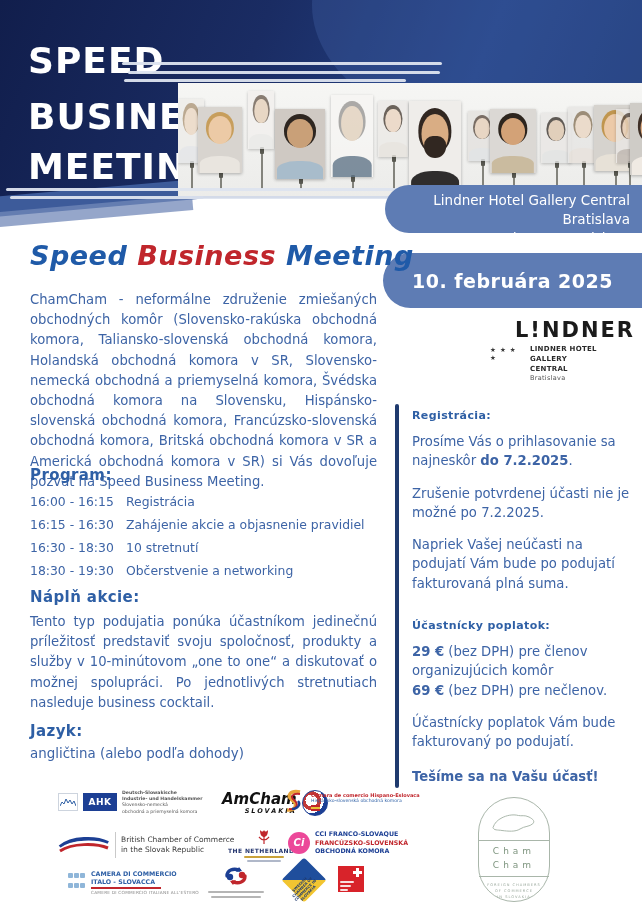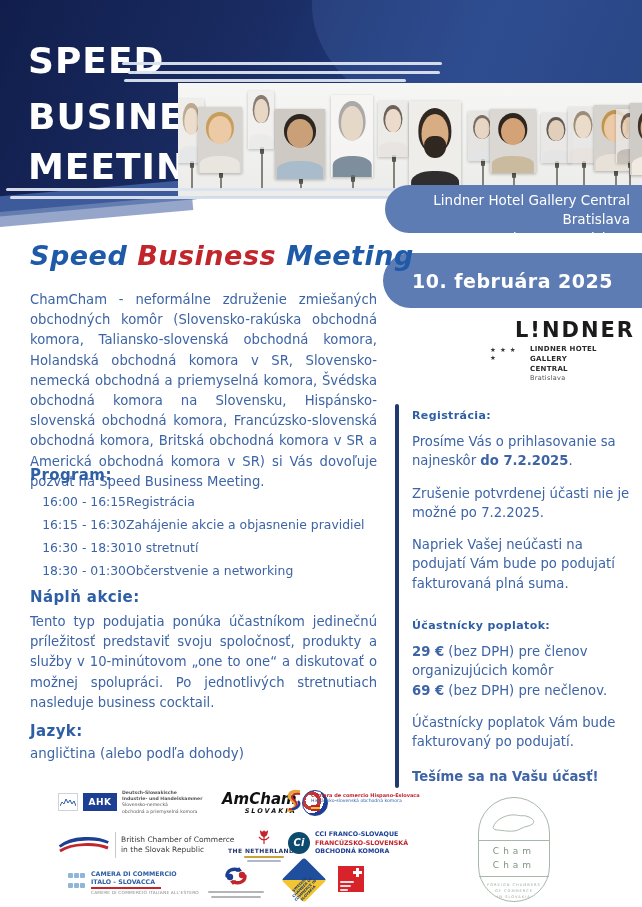--- a/index.html
+++ b/index.html
@@ -48,21 +48,21 @@
   
   .main-title { position:absolute; left:30px; top:240px; font-size:27px; font-weight:700;
     font-style:italic; letter-spacing:.5px; white-space:nowrap; }
   .main-title .blue { color:#1f5aa8; } .main-title .red { color:#c0262c; }
   .main-title span { margin-right:10px; }
   .intro { position:absolute; left:30px; top:290px; width:347px; font-size:13.2px;
     color:#3d64a6; text-align:justify; line-height:1.53; font-weight:500; }
   .sec-heading { position:absolute; font-size:15px; font-weight:700; color:#2e5fa5; letter-spacing:.4px; }
   .program-rows { position:absolute; left:30px; top:490px; width:356px; font-size:12.4px;
     color:#3d64a6; line-height:23px; font-weight:500; }
-  .prow { display:flex; white-space:nowrap;text-align:right; }
+  .prow { display:flex; white-space:nowrap; }
   .ptime { width:96px; flex:none; }
   .activity-text { position:absolute; left:30px; top:612px; width:347px; font-size:13.2px;
     color:#3d64a6; text-align:justify; line-height:1.53; font-weight:500; }
   .language-text { position:absolute; left:30px; top:746px; font-size:13.4px; color:#3d64a6; font-weight:500; }
   
   .lindner { position:absolute; left:490px; top:318px; width:145px; }
   .lindner-brand { font-size:21px; font-weight:800; color:#1b1b1b; letter-spacing:2px; text-align:right; }
   .lindner-sub { display:flex; gap:4px; margin-top:2px; justify-content:flex-end; }
   .lindner-stars { font-size:6.5px; color:#3c3c3c; padding-top:2px; letter-spacing:1px; }
   .lindner-lines { font-size:7px; font-weight:700; color:#2a2a2a; line-height:1.45; letter-spacing:.3px; }
@@ -98,21 +98,21 @@
   .his-flag { width:9px; height:6px; margin-top:2px;
     background:linear-gradient(#c0262c 0 30%, #e8c23a 30% 70%, #c0262c 70% 100%); }
   
   .brit-swoosh { width:52px; height:20px; }
   .brit-div { width:1px; height:26px; background:#c9c9c9; }
   .brit-text { font-size:7.5px; color:#3a3a3a; line-height:1.4; font-weight:500; }
   
   .nl { flex-direction:column; gap:1px; align-items:center; }
   .nl-name { font-size:6px; font-weight:700; color:#23356e; letter-spacing:.4px; }
   
-  .cci-badge { width:22px; height:22px; border-radius:50%; background:#0c4a6e; color:#fff;
+  .cci-badge { width:22px; height:22px; border-radius:50%; background:#ec4899; color:#fff;
     font-size:10px; font-weight:800; display:flex; align-items:center; justify-content:center; font-style:italic; }
   .cci-lines div { font-size:6.3px; font-weight:800; line-height:1.35; }
   .cci-l1, .cci-l3 { color:#1c3f94; } .cci-l2 { color:#c0262c; }
   
   .it-icon { width:18px; height:18px; display:grid; grid-template-columns:repeat(3,5px); gap:1px; }
   .it-icon i { width:5px; height:5px; background:#8fb6d9; border-radius:1px; }
   .it-l1 { font-size:6.3px; font-weight:700; color:#2e5fa5; line-height:1.3; }
   .it-rule { height:1.5px; background:#c0262c; width:70px; margin:1px 0; }
   .it-l3 { font-size:4.3px; color:#8a8a8a; letter-spacing:.2px; }
   
@@ -281,21 +281,21 @@
     </div>
     <div class="prow">
       <span class="ptime">16:15 - 16:30</span>
       <span>Zahájenie akcie a objasnenie pravidiel</span>
     </div>
     <div class="prow">
       <span class="ptime">16:30 - 18:30</span>
       <span>10 stretnutí</span>
     </div>
     <div class="prow">
-      <span class="ptime">18:30 - 01:30</span>
+      <span class="ptime">18:30 - 19:30</span>
       <span>Občerstvenie a networking</span>
     </div>
   </div>
 
   <div class="sec-heading" style="left:30px; top:588px;">Náplň akcie:</div>
   <div class="activity-text">Tento typ podujatia ponúka účastníkom jedinečnú príležitosť predstaviť svoju spoločnosť, produkty a služby v 10-minútovom „one to one“ a diskutovať o možnej spolupráci. Po jednotlivých stretnutiach nasleduje business cocktail.</div>
 
   <div class="sec-heading" style="left:30px; top:722px;">Jazyk:</div>
   <div class="language-text">angličtina  (alebo podľa dohody)</div>
 

